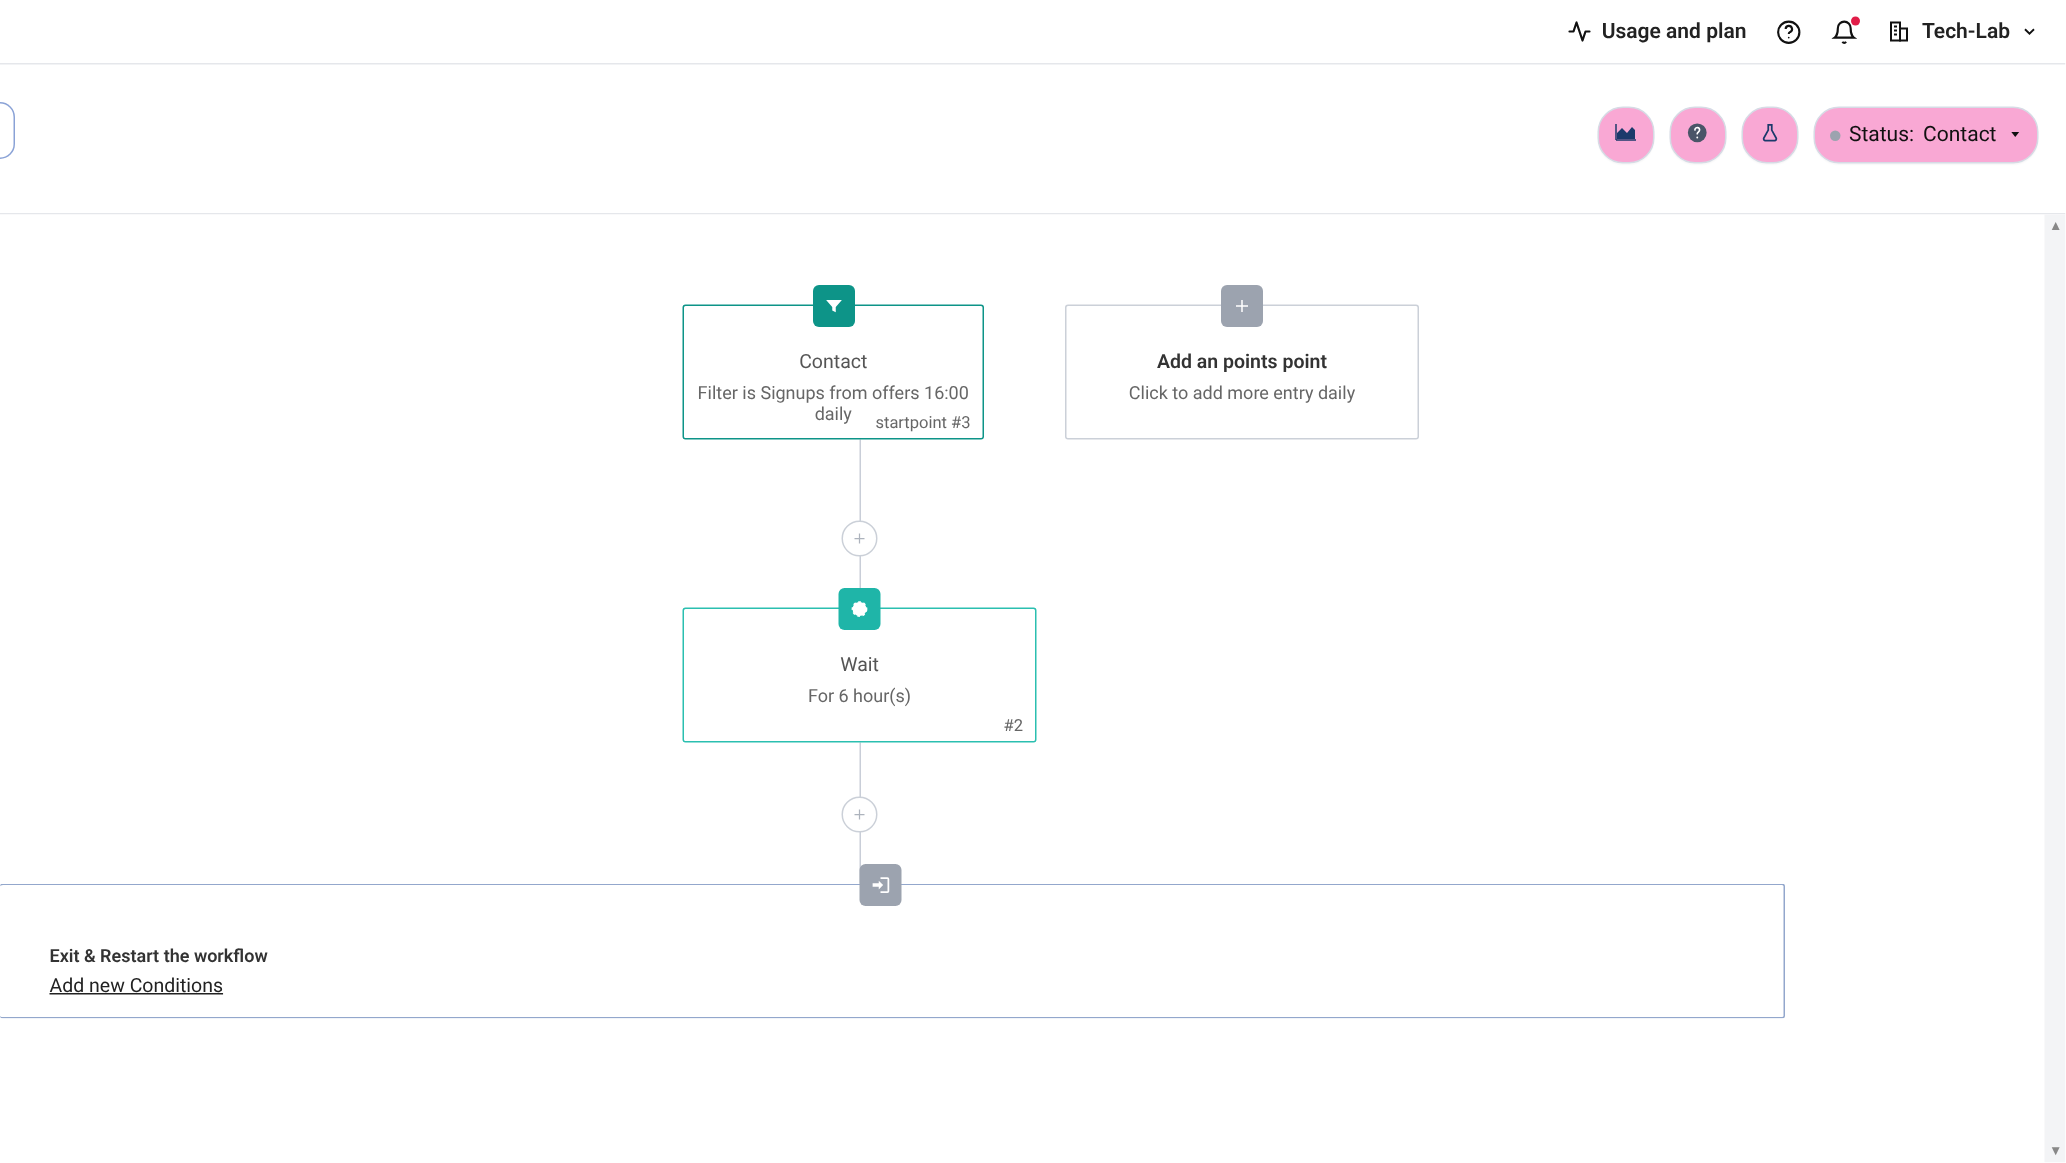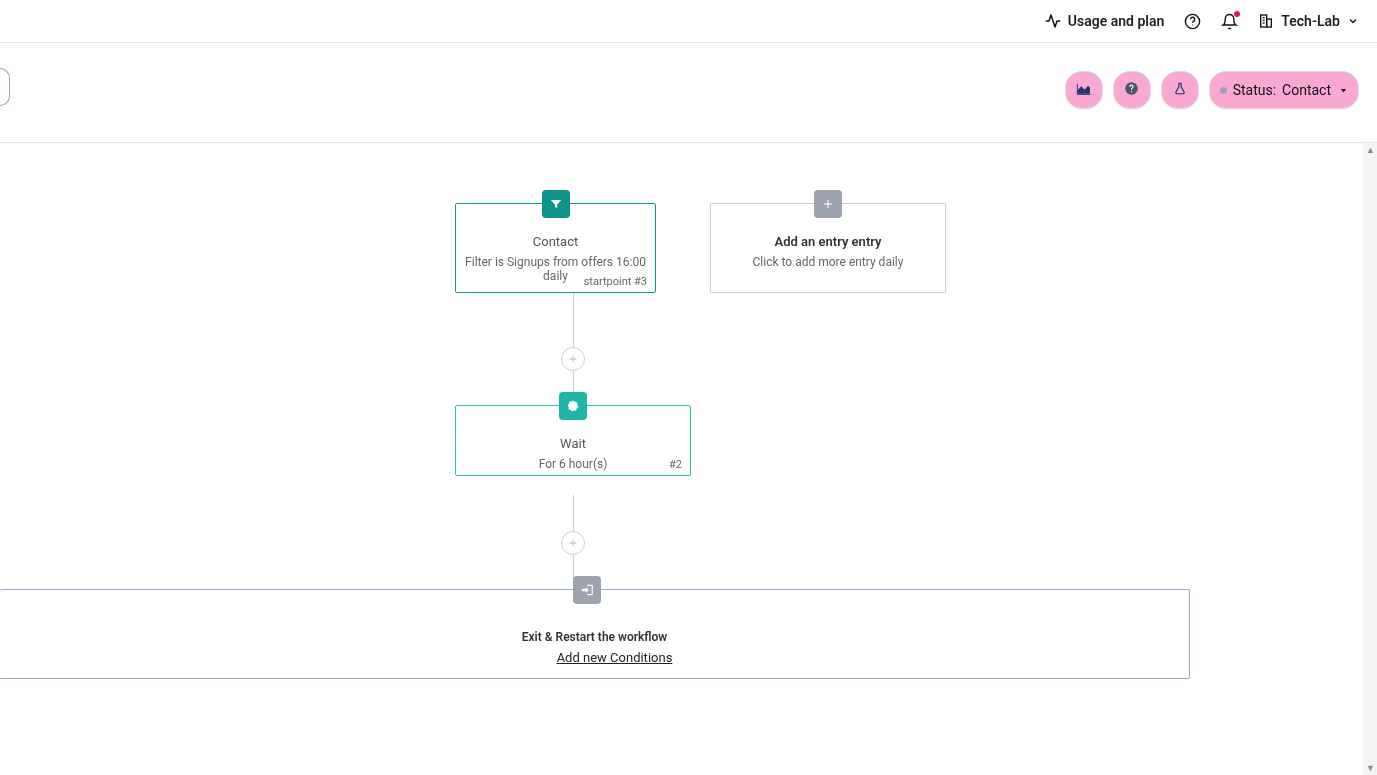--- a/index.html
+++ b/index.html
@@ -79,21 +79,21 @@
   }
   .node-contact {
     left: 455px; top: 60px; width: 201px; height: 90px;
     border: 1px solid #0d9488;
   }
   .node-entry {
     left: 710px; top: 60px; width: 236px; height: 90px;
     border: 1px solid #cbd0d8;
   }
   .node-wait {
-    left: 455px; top: 262px; width: 236px; height: 71px;
+    left: 455px; top: 262px; width: 236px; height: 90px;
     border: 1px solid #14b8a6; border-color: #2bbfb0;
   }
   .node-exit {
     left: 0; top: 446px; width: 1190px; height: 90px;
     border: 1px solid #93a7cc; border-left: none;
   }
   .node-title {
     text-align: center; font-size: 13px; color: #555; margin-top: 30px;
   }
   .node-sub {
@@ -122,23 +122,23 @@
 
   .add-circ {
     position: absolute; left: 561px;
     width: 24px; height: 24px; border: 1px solid #cbd0d8; border-radius: 50%;
     background: #fff; display: flex; align-items: center; justify-content: center;
     cursor: pointer; color: #9ca3af; font-size: 14px;
   }
   .add-circ.c1 { top: 204px; }
   .add-circ.c2 { top: 388px; }
 
-  .node-exit .exit-inner { text-align: center; margin-top: 40px; }
+  .node-exit .exit-inner { margin-top: 40px; padding-left: 33px; }
   .node-exit .exit-title { font-size: 12px; font-weight: 600; color: #333; }
-  .node-exit .exit-link { font-size: 13px; text-decoration: underline; color: #222; margin-top: 6px; cursor: pointer; margin-left: 40px; }
+  .node-exit .exit-link { font-size: 13px; text-decoration: underline; color: #222; margin-top: 6px; cursor: pointer; }
 </style>
 </head>
 <body>
 
 <div class="topbar">
   <div class="tb-item">
     <span class="tb-icon">
       <svg width="16" height="16" viewBox="0 0 24 24" fill="none" stroke="#111" stroke-width="2.2" stroke-linecap="round" stroke-linejoin="round">
           <polyline points="22 12 18 12 15 21 9 3 6 12 2 12"></polyline>
         </svg>
@@ -235,21 +235,21 @@
     <div class="node-sub">Filter is Signups from offers 16:00 daily</div>
     <div class="node-corner">startpoint #3</div>
   </div>
 
   <div class="node node-entry">
     <div class="badge badge-gray">
       <svg width="12" height="12" viewBox="0 0 24 24">
           <path d="M11 4h2v7h7v2h-7v7h-2v-7H4v-2h7z"></path>
         </svg>
     </div>
-    <div class="node-title">Add an entry entry</div>
+    <div class="node-title">Add an points point</div>
     <div class="node-sub">Click to add more entry daily</div>
   </div>
 
   <div class="add-circ c1">
     <svg width="10" height="10" viewBox="0 0 24 24" fill="#adb3bd">
         <path d="M11 4h2v7h7v2h-7v7h-2v-7H4v-2h7z"></path>
       </svg>
   </div>
 
   <div class="node node-wait">

